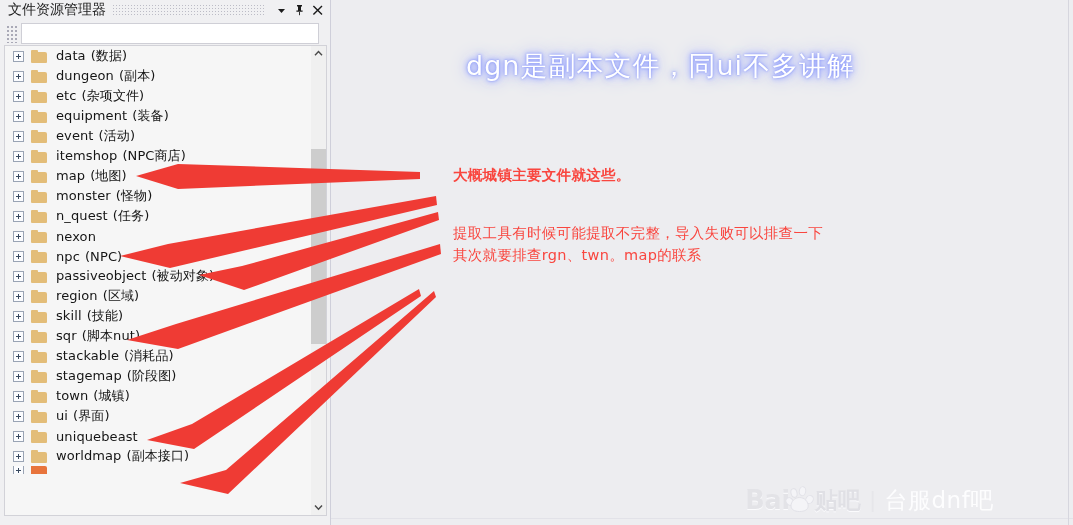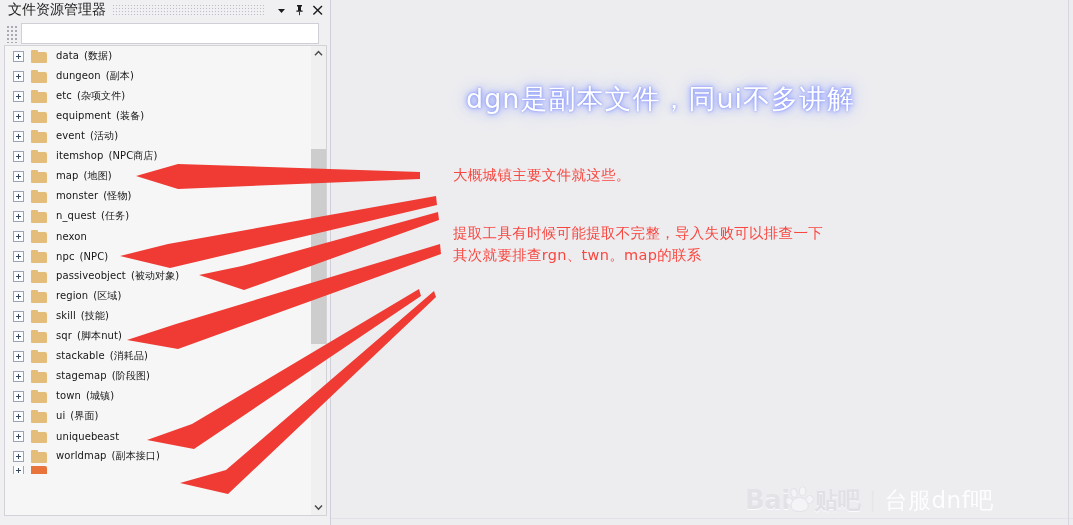--- a/index.html
+++ b/index.html
@@ -86,21 +86,21 @@
   }
   .folder .body{
     position:absolute;left:0;top:2px;width:16px;height:11px;
     background:#e3bd79;border-radius:1px 2px 1px 1px;
   }
   .folder .tab{
     position:absolute;left:0;top:0px;width:7px;height:3px;
     background:#e3bd79;border-radius:1px 1px 0 0;
   }
   .row-label{
-    font-size:10px;color:#151515;
+    font-size:13px;color:#151515;
     font-family:"DejaVu Sans","Liberation Sans",sans-serif;
     letter-spacing:.1px;
   }
   .row-label .cn{margin-left:5px;}
   .tree-row.cut{overflow:hidden;}
   .tree-row.cut .folder .body{background:#e8743c;}
   .tree-row.cut .folder .tab{background:#e8743c;}
 
   
   .sb{
@@ -121,31 +121,30 @@
   .headline{
     position:absolute;left:466px;top:50px;
     font-size:27px;line-height:1.2;
     color:#ffffff;
     font-family:"DejaVu Sans","Liberation Sans",sans-serif;
     letter-spacing:1px;
     text-shadow:
       0 0 2px #7f8ffa, 0 0 5px #93a0fb, 0 0 9px #a8b2fc,
       0 0 16px #bcc4fd, 0 0 24px #ccd2fe;
     white-space:nowrap;
-    margin-top:33px;
   }
   .note{
     position:absolute;
     color:#f9463f;
     font-size:14.5px;
     font-family:"DejaVu Sans","Liberation Sans",sans-serif;
     white-space:nowrap;
     letter-spacing:.3px;
   }
-  .note1{left:453px;top:166px;}
+  .note1{left:453px;top:166px;font-weight:bold;}
   .note2{left:453px;top:208px;margin-top:16px;}
   .note3{left:453px;top:246px;}
 
   
   .arrows{position:absolute;left:0;top:0;width:1073px;height:525px;pointer-events:none;}
 
   
   .watermark{
     position:absolute;left:745px;top:483px;
     display:flex;align-items:center;height:34px;

